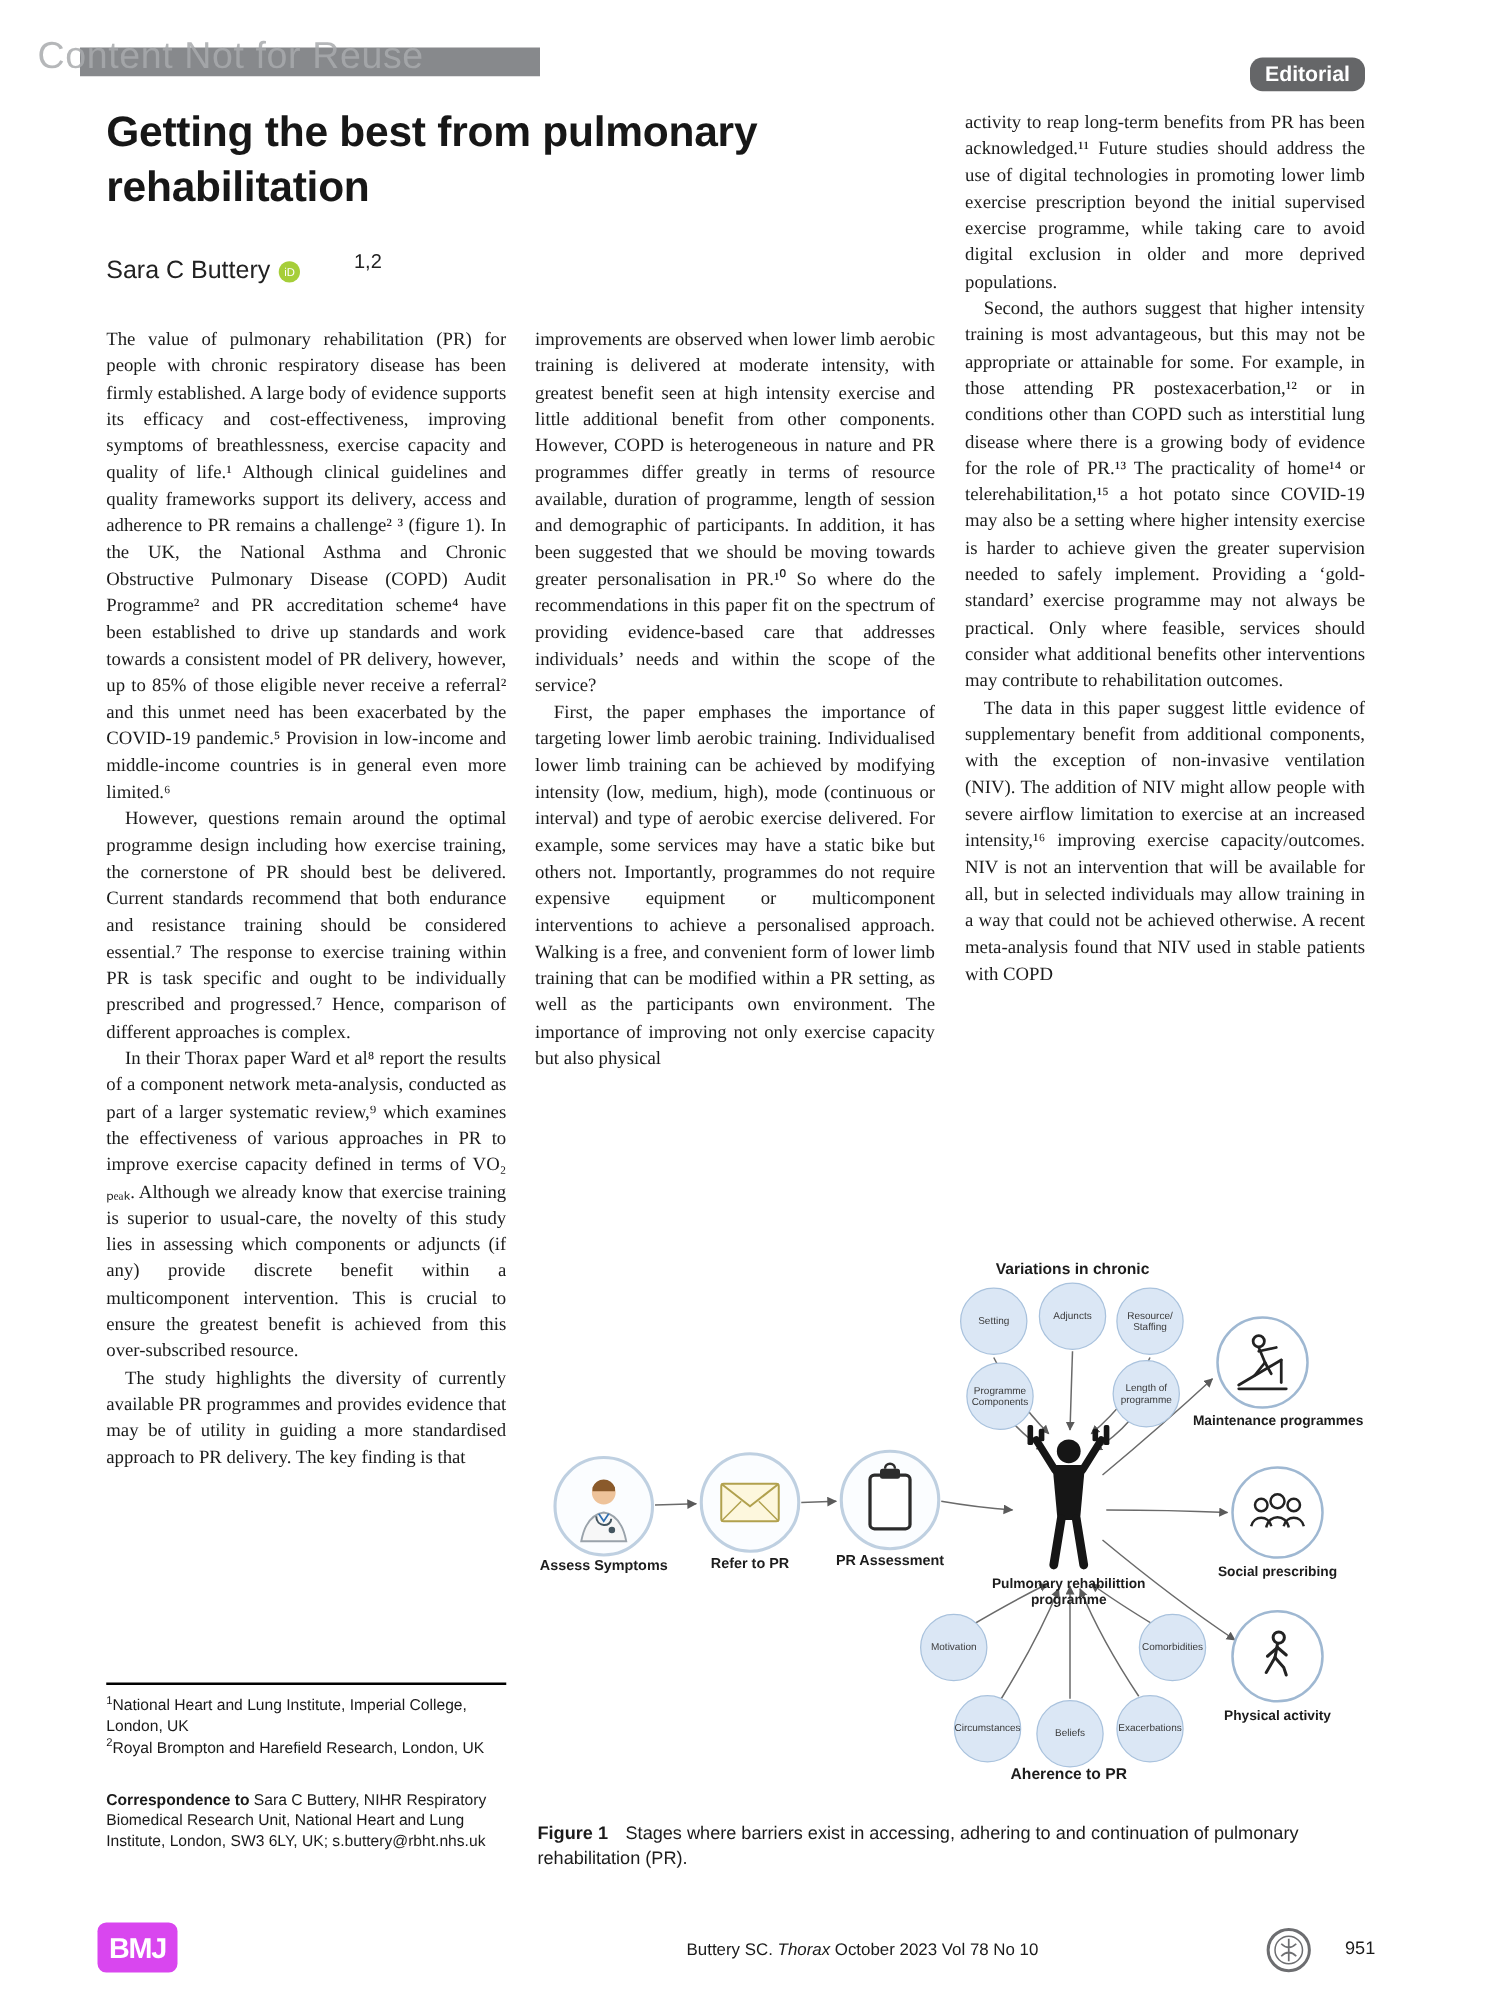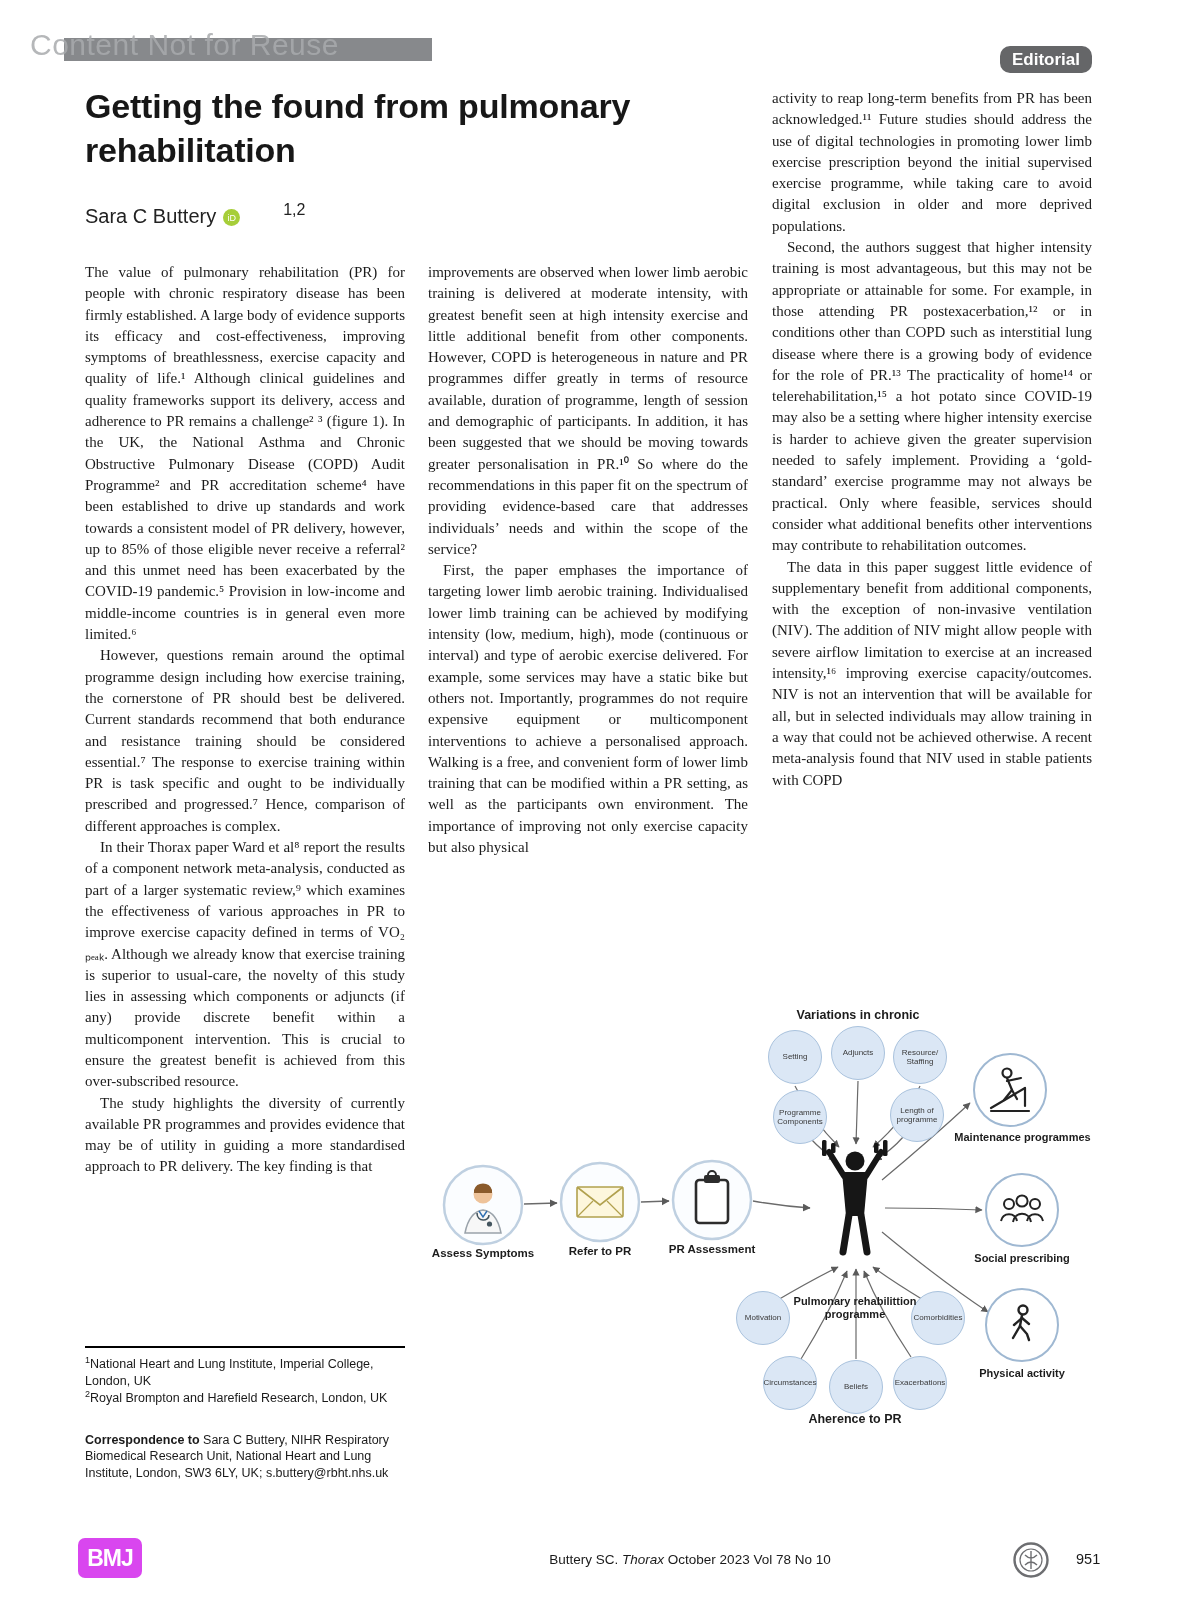--- a/index.html
+++ b/index.html
@@ -76,21 +76,21 @@
 </style>
 </head>
 <body>
 
 <div class="page">
 
   <div class="topbar"></div>
   <div class="watermark">Content Not for Reuse</div>
   <div class="badge">Editorial</div>
 
-  <h1 class="title">Getting the found from pulmonary rehabilitation</h1>
+  <h1 class="title">Getting the best from pulmonary rehabilitation</h1>
 
   <div class="author-line">
     <span>Sara C Buttery</span>
     <span class="orcid">iD</span>
     <span class="author-sup">1,2</span>
   </div>
 
   <div class="col col1">
     <p>The value of pulmonary rehabilitation (PR) for people with chronic respiratory disease has been firmly established. A large body of evidence supports its efficacy and cost-effectiveness, improving symptoms of breathlessness, exercise capacity and quality of life.¹ Although clinical guidelines and quality frameworks support its delivery, access and adherence to PR remains a challenge² ³ (figure 1). In the UK, the National Asthma and Chronic Obstructive Pulmonary Disease (COPD) Audit Programme² and PR accreditation scheme⁴ have been established to drive up standards and work towards a consistent model of PR delivery, however, up to 85% of those eligible never receive a referral² and this unmet need has been exacerbated by the COVID-19 pandemic.⁵ Provision in low-income and middle-income countries is in general even more limited.⁶</p>
     <p>However, questions remain around the optimal programme design including how exercise training, the cornerstone of PR should best be delivered. Current standards recommend that both endurance and resistance training should be considered essential.⁷ The response to exercise training within PR is task specific and ought to be individually prescribed and progressed.⁷ Hence, comparison of different approaches is complex.</p>
@@ -260,27 +260,28 @@
         <span>Beliefs</span>
       </div>
     <div class="bubble" style="left:463px; top:356px;">
         <span>Exacerbations</span>
       </div>
 
     <div class="fig-label step-label" style="left:0px; top:247px; width:106px;">Assess Symptoms</div>
     <div class="fig-label step-label" style="left:117px; top:245px; width:106px;">Refer to PR</div>
     <div class="fig-label step-label" style="left:229px; top:243px; width:106px;">PR Assessment</div>
 
-    <div class="fig-label node-label" style="left:363px; top:261px; width:124px;margin-top:34px;">Pulmonary rehabilittion programme</div>
+    <div class="fig-label node-label" style="left:363px; top:261px; width:124px;">Pulmonary rehabilittion programme</div>
 
     <div class="fig-label node-label" style="left:515px; top:131px; width:155px;">Maintenance programmes</div>
     <div class="fig-label node-label" style="left:527px; top:252px; width:130px;">Social prescribing</div>
     <div class="fig-label node-label" style="left:527px; top:367px; width:130px;">Physical activity</div>
   </div>
 
+  <p class="fig-caption"><b>Figure 1</b><span>Stages where barriers exist in accessing, adhering to and continuation of pulmonary rehabilitation (PR).</span></p>
 
   <div class="bmj-logo">BMJ</div>
 
   <div class="citation"><span>Buttery SC. </span><i>Thorax</i><span> October 2023 Vol 78 No 10</span></div>
 
   <svg class="emblem" viewBox="0 0 38 38">
     <circle cx="19" cy="19" r="16.5" fill="#ffffff" stroke="#6d6e71" stroke-width="2.4"></circle>
     <circle cx="19" cy="19" r="11" fill="none" stroke="#6d6e71" stroke-width="1.2"></circle>
     <path d="M19,10 L19,28 M13,14 Q19,20 25,14 M13,24 Q19,18 25,24" fill="none" stroke="#6d6e71" stroke-width="1.4"></path>
   </svg>

